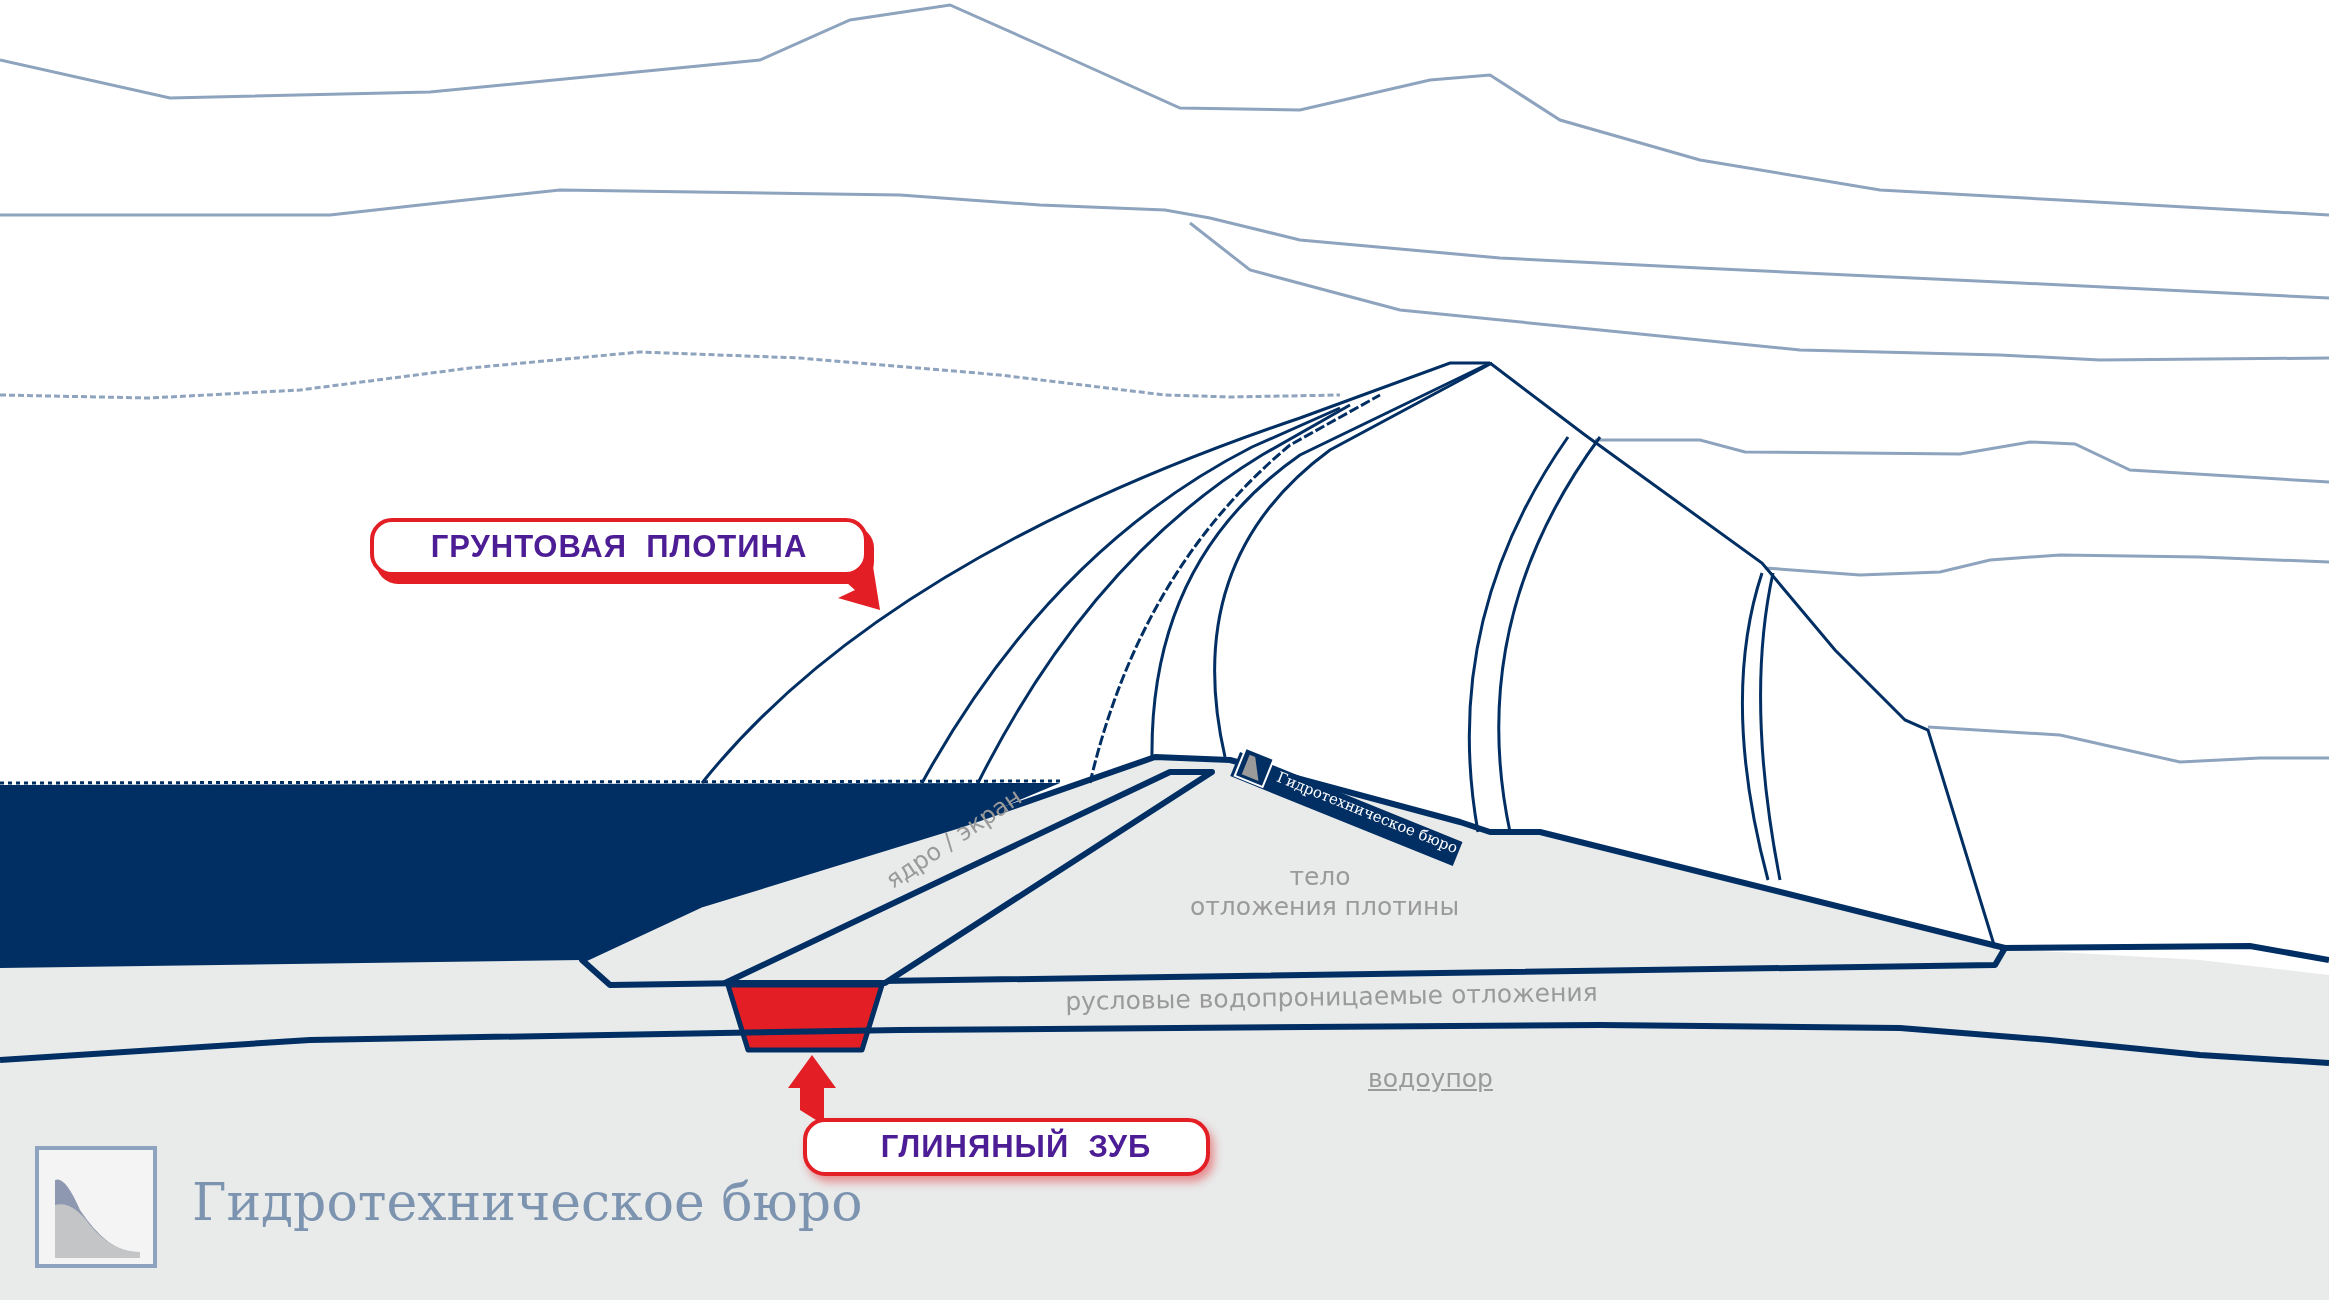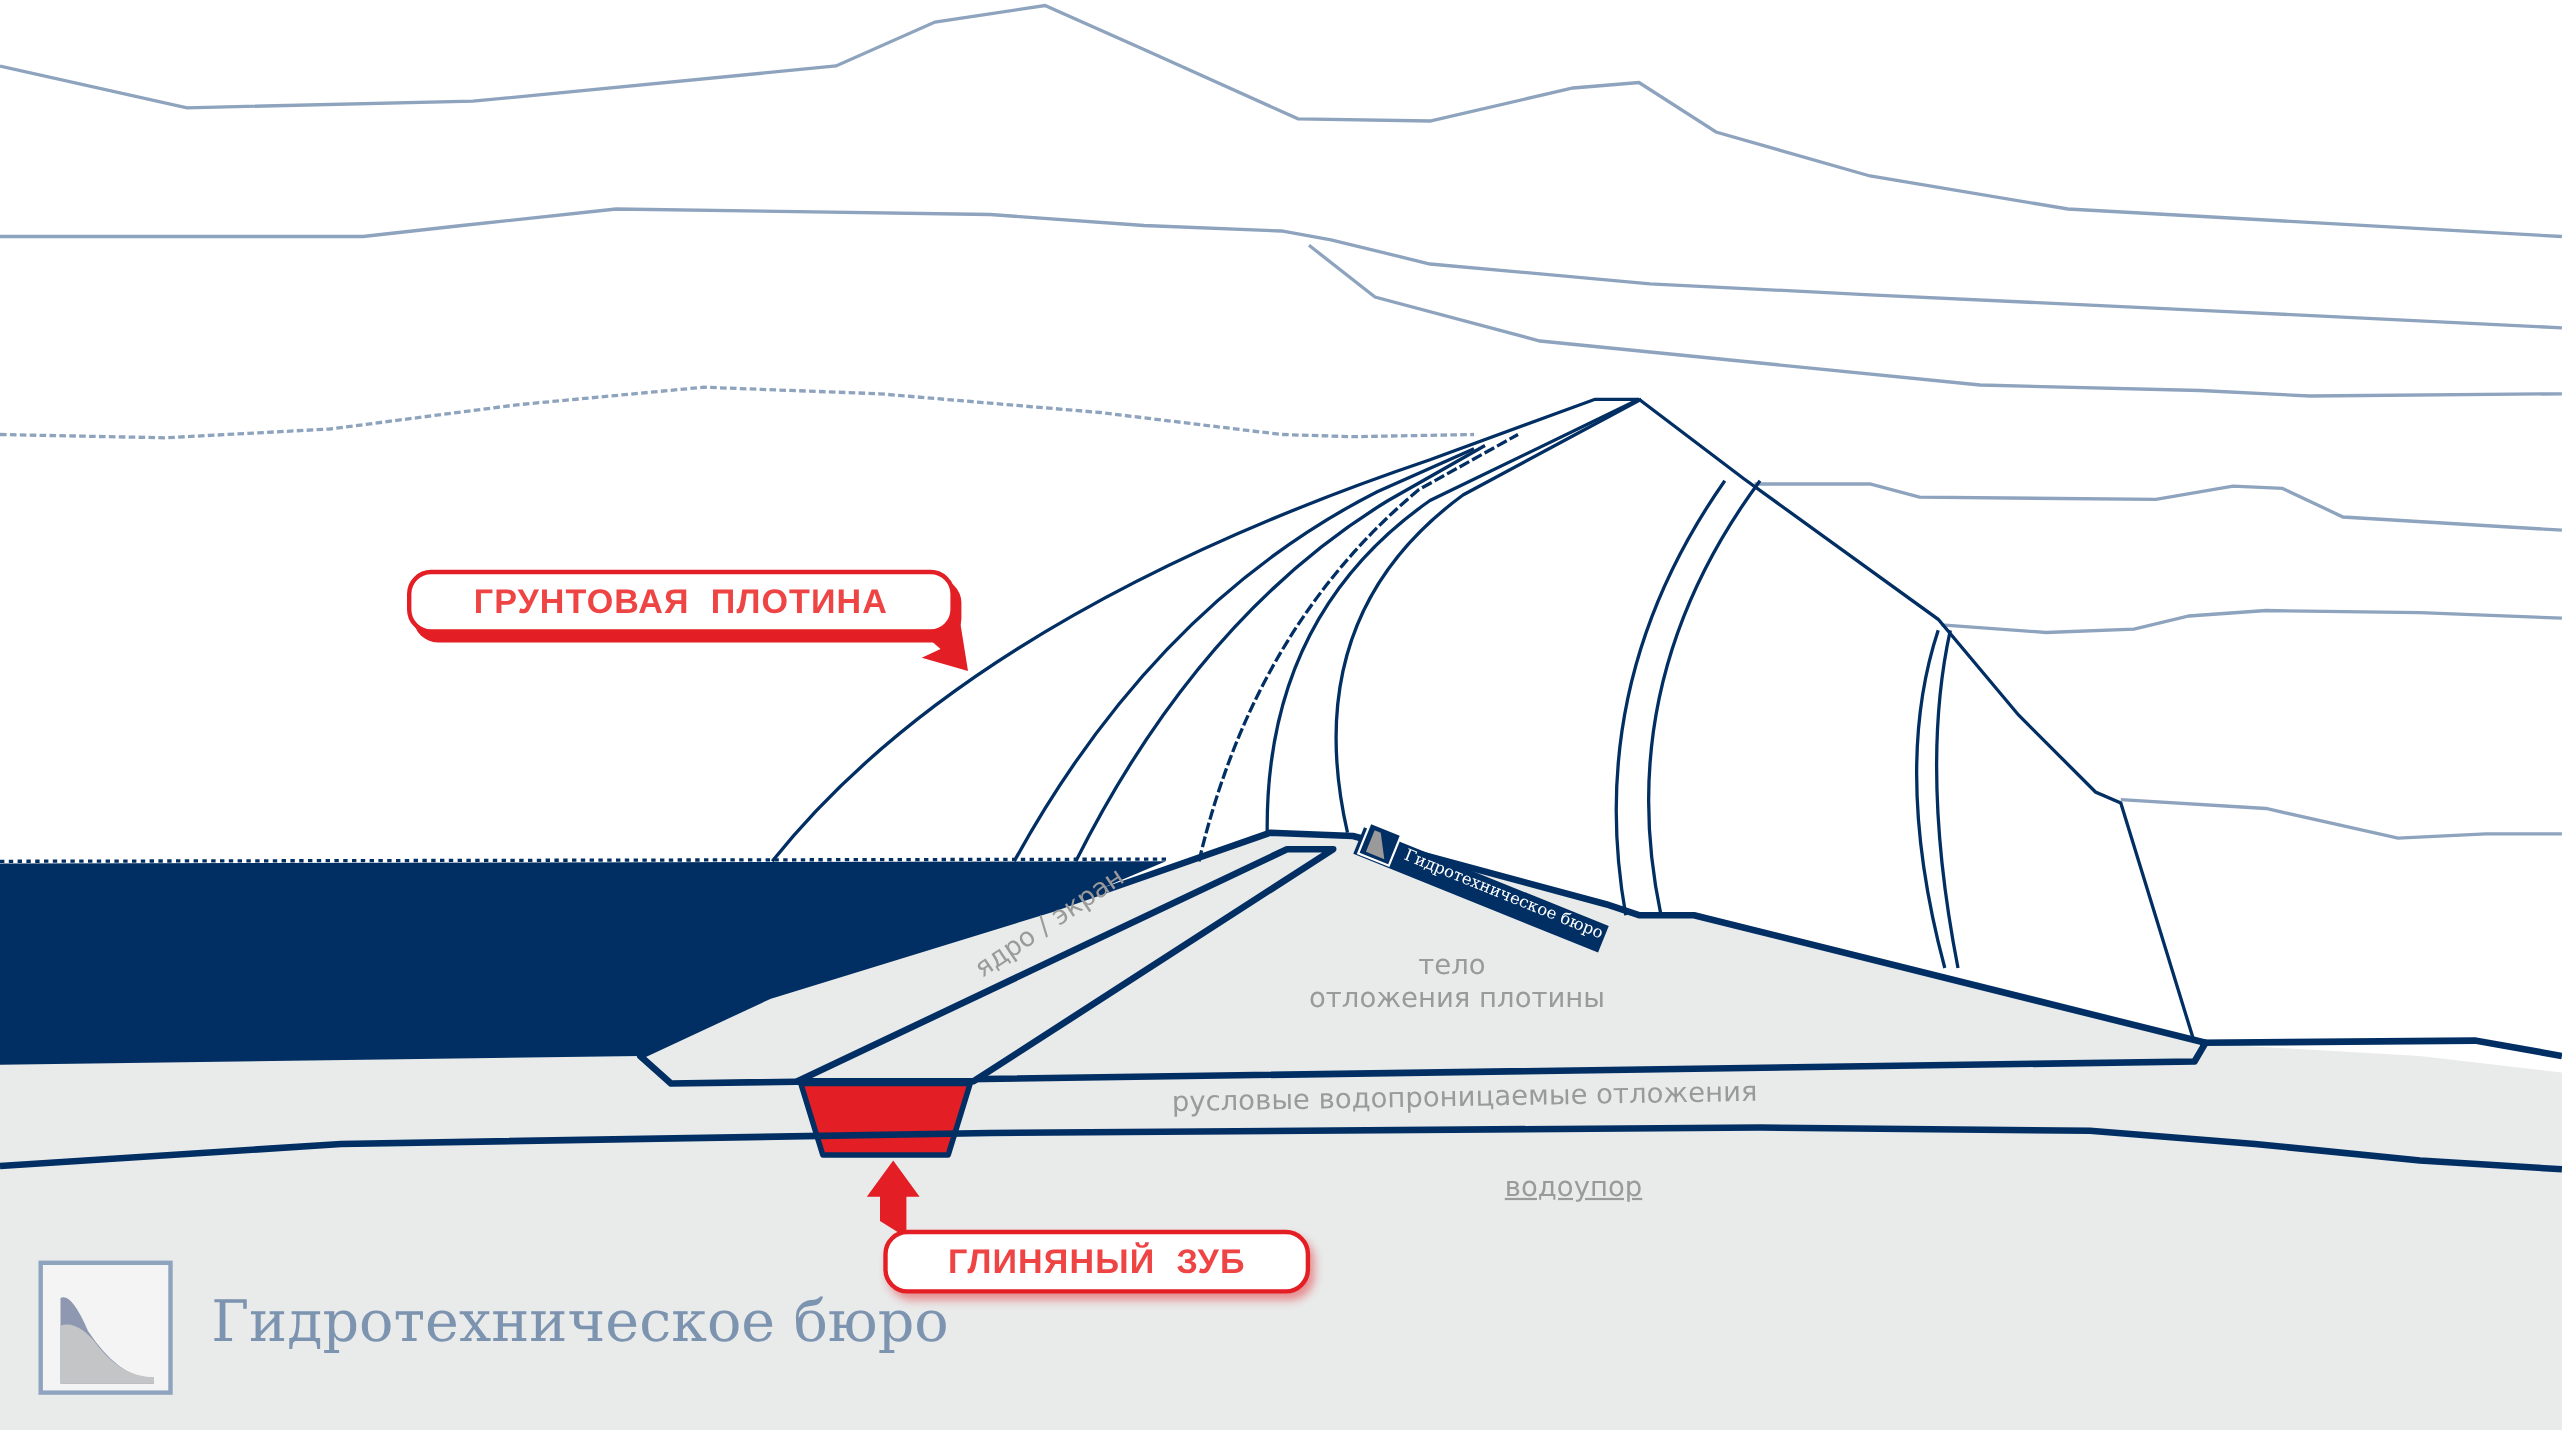--- a/index.html
+++ b/index.html
@@ -1,20 +1,20 @@
 <!DOCTYPE html>
 <html><head>
 <meta charset="utf-8">
 <style>
   html, body { margin: 0; padding: 0; background: #ffffff; }
   body { width: 2329px; height: 1300px; position: relative; overflow: hidden; font-family: "DejaVu Sans", sans-serif; }
   #scene { position: absolute; left: 0; top: 0; width: 2329px; height: 1300px; }
   .label-gray { position: absolute; color: #9a9a9a; font-family: "DejaVu Sans", sans-serif; font-size: 25px; text-align: center; line-height: 30px; white-space: nowrap; }
-  .callout { position: absolute; background: #ffffff; border: 4px solid #e31e24; border-radius: 22px; color: #ef4444; font-family: "Liberation Sans", sans-serif; font-weight: bold; font-size: 31px; letter-spacing: 1px; display: flex; align-items: center; justify-content: center; white-space: pre; box-shadow: 6px 8px 0 #e31e24; }
-  .callout.soft { box-shadow: 4px 6px 8px rgba(227,30,36,0.45); }
+  .callout { position: absolute; background: #ffffff; border: 4px solid #e31e24; border-radius: 22px; color: #4c1d95; font-family: "Liberation Sans", sans-serif; font-weight: bold; font-size: 31px; letter-spacing: 1px; display: flex; align-items: center; justify-content: center; white-space: pre; box-shadow: 6px 8px 0 #e31e24; }
+  .callout.soft { box-shadow: 4px 6px 8px rgba(227,30,36,0.45); padding-left: 19px; }
   .brand { position: absolute; font-family: "DejaVu Serif", serif; color: #7d94b0; font-size: 52px; white-space: nowrap; }
   .brand-mini { position: absolute; color: #ffffff; font-family: "DejaVu Serif", serif; font-size: 15px; white-space: nowrap; }
 </style>
 </head>
 <body>
 
 <svg id="scene" viewBox="0 0 2329 1300" xmlns="http://www.w3.org/2000/svg">
 
   <g fill="none" stroke="#8ea3bd" stroke-width="3">
     <path d="M0,60 L170,98 L430,92 L760,60 L850,20 L950,5 L1040,45 L1180,108 L1300,110 L1430,80 L1490,75 L1560,120 L1700,160 L1880,190 L2060,200 L2329,215"></path>

